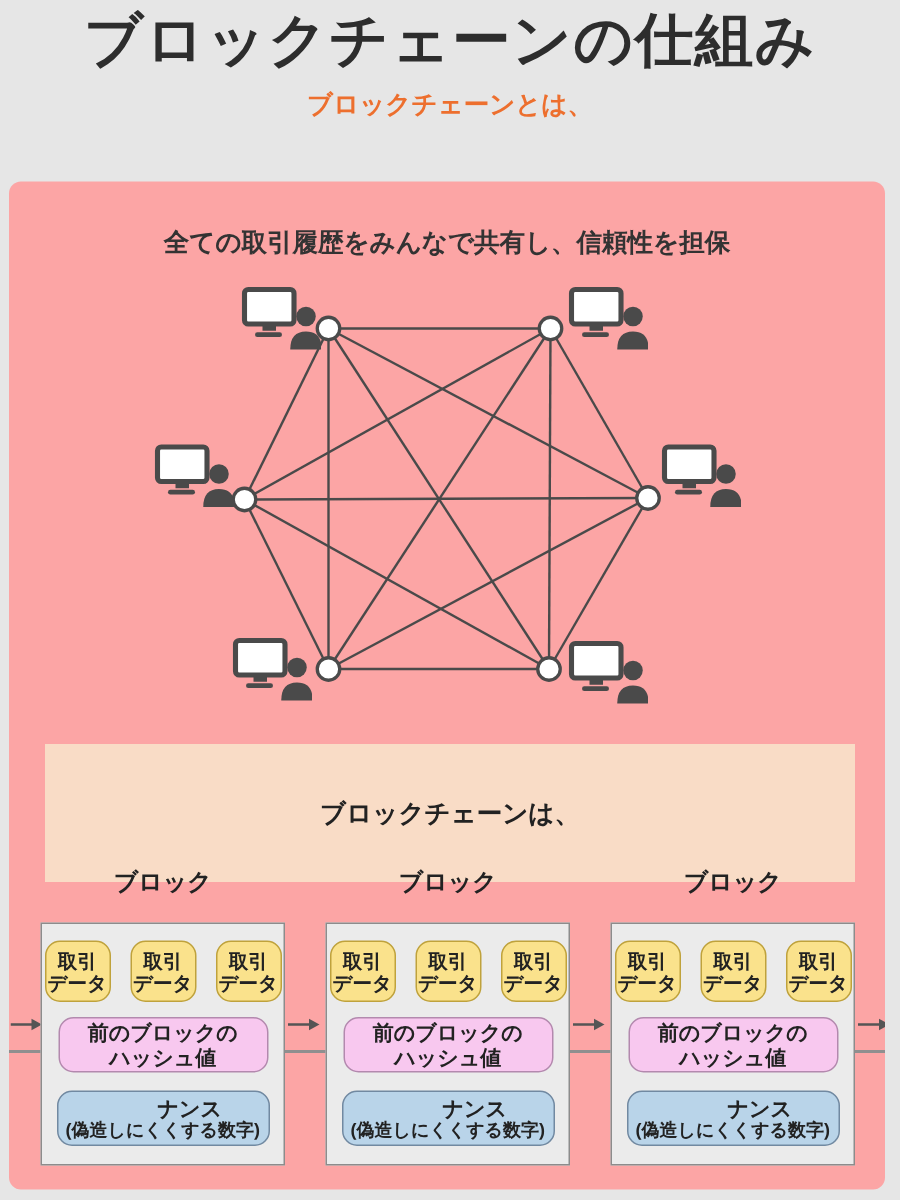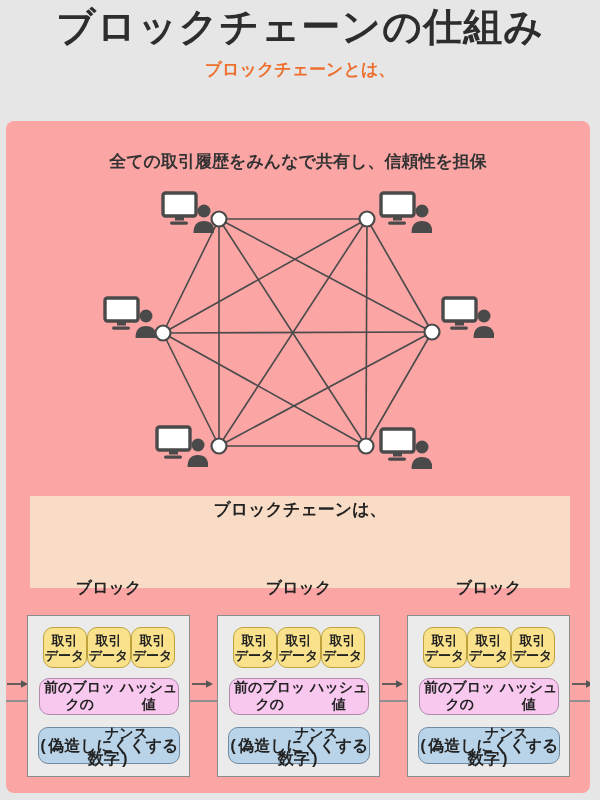--- a/index.html
+++ b/index.html
@@ -43,21 +43,21 @@
     color:#333333;
   }
   #net-svg { position:absolute; left:0; top:0; }
   .pc-icon { position:absolute; width:54px; height:44px; }
   .callout {
     position:absolute;
     left:24px; top:375px;
     width:540px; height:92px;
     background:#f9dcc6;
     display:flex;
-    flex-direction:row;
+    flex-direction:column;
     justify-content:center;
     text-align:center;
     font-size:17px;
     font-weight:bold;
     color:#222222;
     line-height:27px;
   }
   .chain-line {
     position:absolute;
     left:0; top:579px;
@@ -86,21 +86,21 @@
     top:494px;
     width:163px; height:162px;
     background:#ebebeb;
     border:1.5px solid #8c8c8c;
     z-index:2;
     padding-top:11px;
   }
   .tx-row {
     display:flex;
     justify-content:center;
-    gap:0;
+    gap:13px;
   }
   .tx-box {
     width:44px; height:41px;
     background:#fae28c;
     border:1.5px solid #bfa23c;
     border-radius:10px;
     display:flex;
     flex-direction:column;
     justify-content:center;
     text-align:center;
@@ -109,20 +109,21 @@
     color:#222222;
     line-height:15px;
   }
   .hash-box {
     width:140px; height:37px;
     margin:10px auto 0 auto;
     background:#f8c8ef;
     border:1.5px solid #b389ae;
     border-radius:10px;
     display:flex;
+    flex-direction:column;
     justify-content:center;
     text-align:center;
     font-size:14px;
     font-weight:bold;
     color:#222222;
     line-height:17px;
   }
   .nonce-box {
     width:142px; height:37px;
     margin:12px auto 0 auto;
@@ -130,21 +131,21 @@
     border:1.5px solid #7189a1;
     border-radius:10px;
     display:flex;
     flex-direction:column;
     justify-content:center;
     text-align:center;
     font-weight:bold;
     color:#222222;
   }
   .nonce-line1 { font-size:14px; line-height:16px;padding-left:36px; }
-  .nonce-line2 { font-size:16px; line-height:13px;font-family:Liberation Mono, monospace; }
+  .nonce-line2 { font-size:12px; line-height:13px; }
 </style>
 </head>
 <body>
 
 <h1 class="page-title">ブロックチェーンの仕組み</h1>
 <div class="subtitle">
   <div>ブロックチェーンとは、</div>
 </div>
 
 <div class="card">

